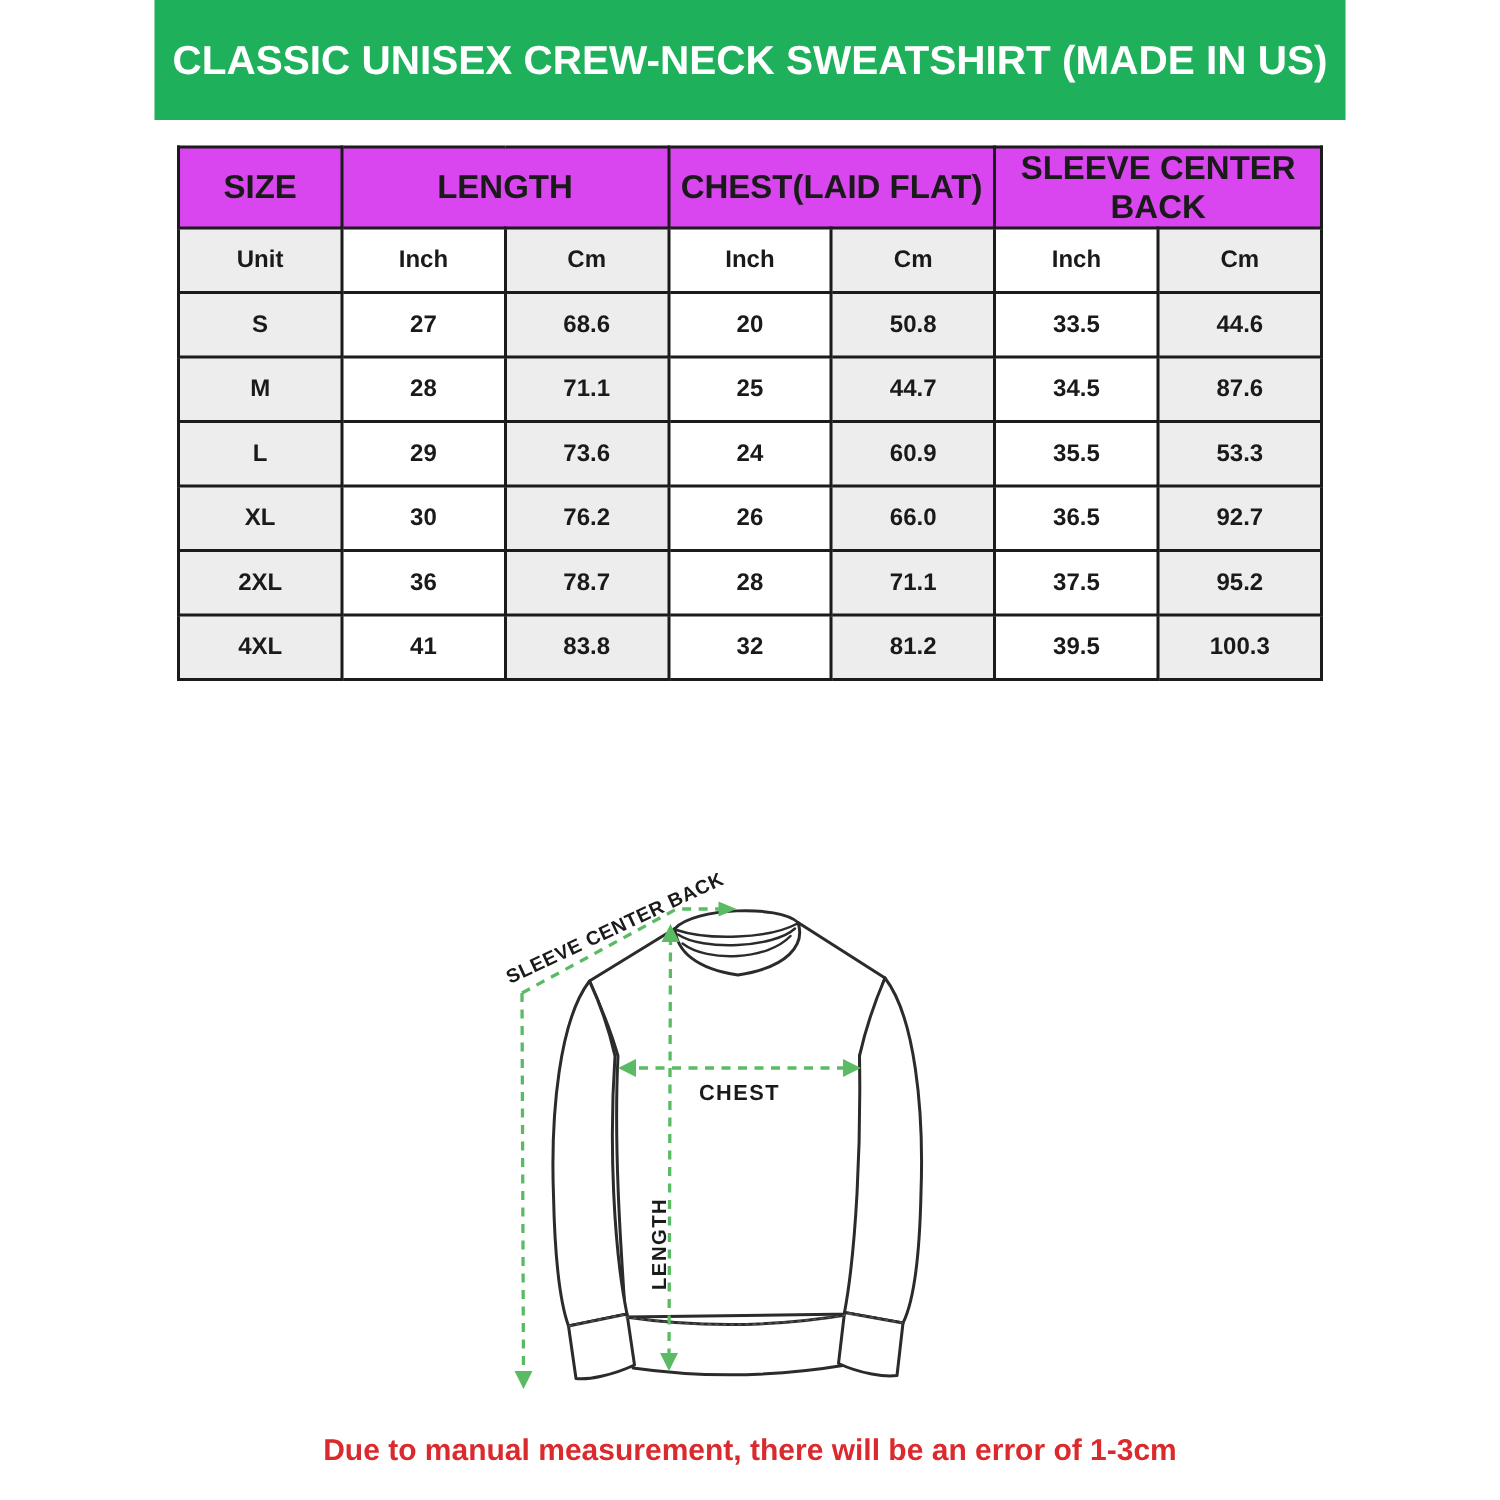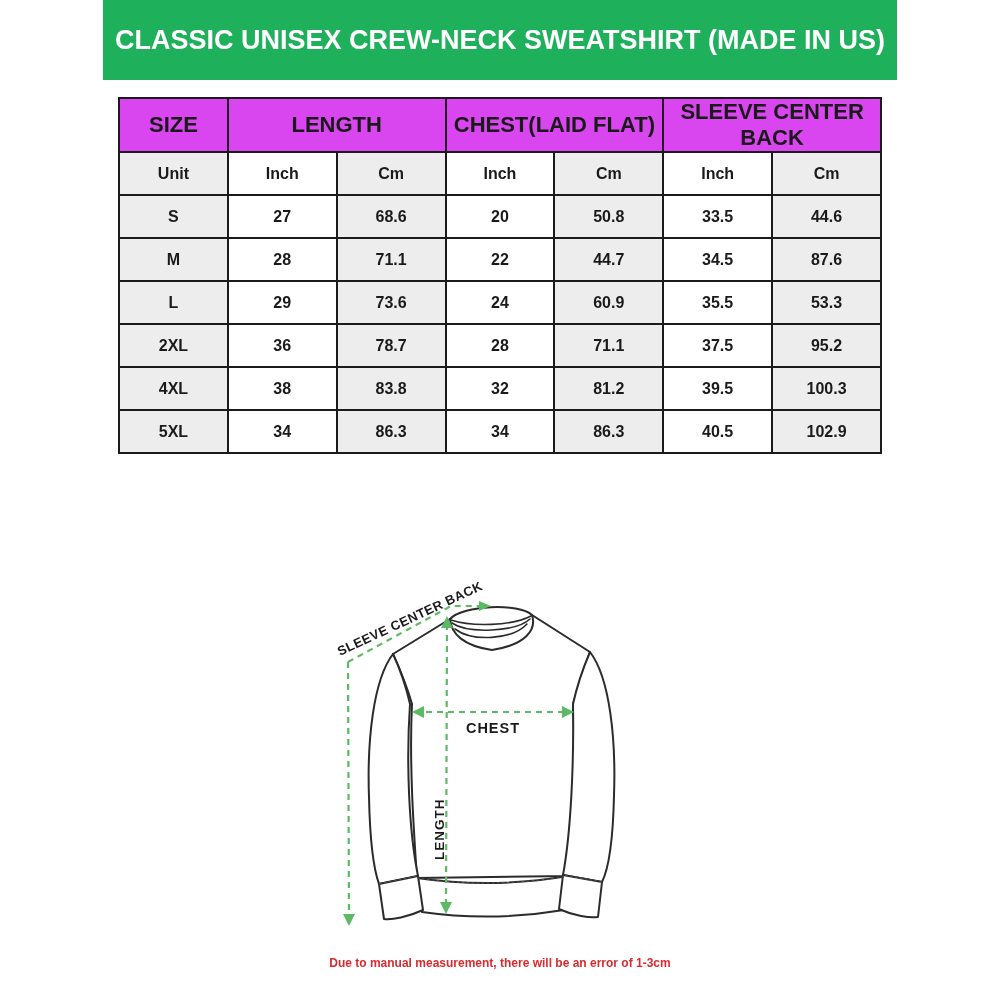--- a/index.html
+++ b/index.html
@@ -26,21 +26,21 @@
   }
   .size-table thead th{height:39px;font-size:22px;background:#d946ef;}
   .size-table .unit-row td,.size-table tbody td{height:41px;font-size:16px;}
   .size-table .unit-row td:nth-child(odd),
   .size-table tbody td:nth-child(odd){background:#ededed;}
   
   .diagram{position:absolute;left:280px;top:582px;width:440px;height:380px;}
   
   .footer-note{
     position:absolute;left:0;top:956px;width:1000px;text-align:center;
-    color:#da2a2e;font-size:12px;font-weight:700;
+    color:#da2a2e;font-size:20px;font-weight:700;
   }
 </style>
 </head>
 <body>
 
 <div class="page">
 
   <div class="banner">
     <h1>CLASSIC UNISEX CREW-NECK SWEATSHIRT (MADE IN US)</h1>
   </div>
@@ -72,60 +72,60 @@
           <td>68.6</td>
           <td>20</td>
           <td>50.8</td>
           <td>33.5</td>
           <td>44.6</td>
         </tr>
         <tr>
           <td>M</td>
           <td>28</td>
           <td>71.1</td>
-          <td>22</td>
+          <td>25</td>
           <td>44.7</td>
           <td>34.5</td>
           <td>87.6</td>
         </tr>
         <tr>
           <td>L</td>
           <td>29</td>
           <td>73.6</td>
           <td>24</td>
           <td>60.9</td>
           <td>35.5</td>
           <td>53.3</td>
         </tr>
         <tr>
+          <td>XL</td>
+          <td>30</td>
+          <td>76.2</td>
+          <td>26</td>
+          <td>66.0</td>
+          <td>36.5</td>
+          <td>92.7</td>
+        </tr>
+        <tr>
           <td>2XL</td>
           <td>36</td>
           <td>78.7</td>
           <td>28</td>
           <td>71.1</td>
           <td>37.5</td>
           <td>95.2</td>
         </tr>
         <tr>
           <td>4XL</td>
-          <td>38</td>
+          <td>41</td>
           <td>83.8</td>
           <td>32</td>
           <td>81.2</td>
           <td>39.5</td>
           <td>100.3</td>
-        </tr>
-        <tr>
-          <td>5XL</td>
-          <td>34</td>
-          <td>86.3</td>
-          <td>34</td>
-          <td>86.3</td>
-          <td>40.5</td>
-          <td>102.9</td>
         </tr>
       </tbody>
   </table>
 
   <svg class="diagram" viewBox="0 0 440 380" xmlns="http://www.w3.org/2000/svg">
     <g stroke="#2b2b2b" stroke-width="2" fill="#ffffff" stroke-linejoin="round" stroke-linecap="round">
 
       <path d="M170,37 L113,72 C122,92 128,108 132,122 C129,182 134,252 137,296 L288,294 C291,250 296,180 293,122 C298,106 304,86 310,70 L252,33 Z"></path>
 
       <path d="M137,296 Q212,307 288,294 L284,328 Q212,340 142,330 Z"></path>

